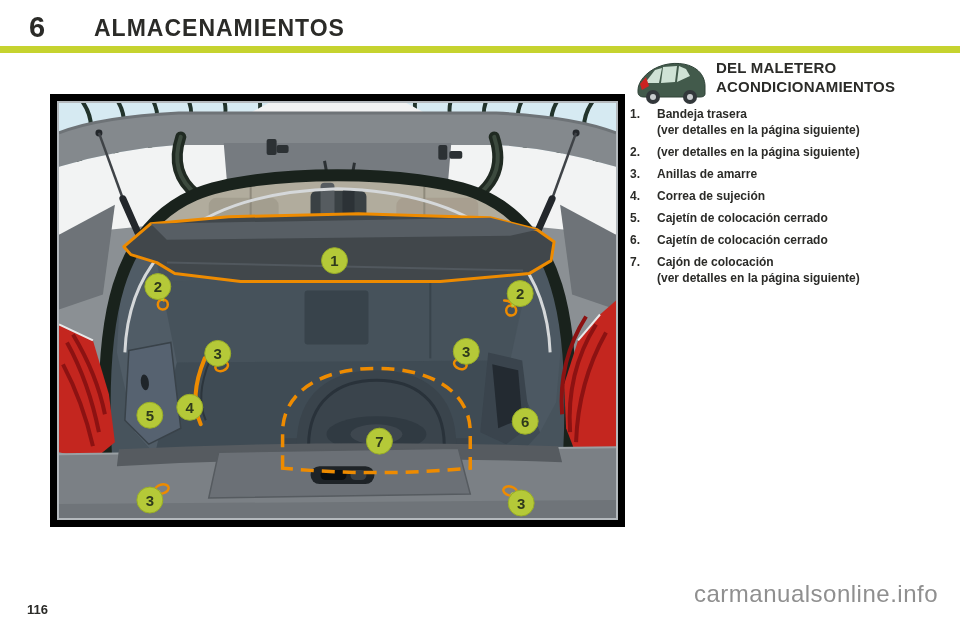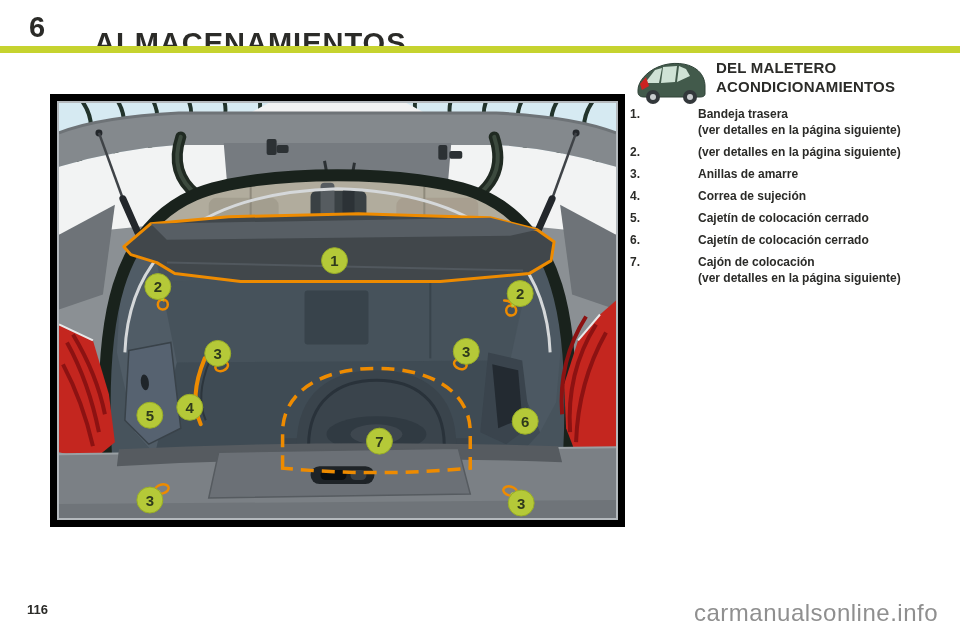--- a/index.html
+++ b/index.html
@@ -1,38 +1,38 @@
 <!DOCTYPE html>
 <html><head>
 <meta charset="utf-8">
 <style>
   * { margin:0; padding:0; box-sizing:border-box; }
   html,body { width:960px; height:640px; background:#ffffff; overflow:hidden;
     font-family:"Liberation Sans", sans-serif; color:#2b2b28; position:relative; }
 
   .chapter-num { position:absolute; left:29px; top:11px; font-size:29px; font-weight:bold; }
-  .chapter-title { position:absolute; left:94px; top:15px; font-size:29px; font-weight:bold; letter-spacing:1px;margin-top:12px; }
+  .chapter-title { position:absolute; left:94px; top:15px; font-size:23px; font-weight:bold; letter-spacing:1px; }
   .accent-bar { position:absolute; left:0; top:46px; width:960px; height:7px; }
 
   .figure-frame { position:absolute; left:50px; top:94px; width:575px; height:433px; background:#000; }
   .figure-inner { position:absolute; left:7px; top:7px; right:7px; bottom:7px;
     border:2px solid #b4b9bd; background:#f2f3f3; }
   .figure-inner svg { width:100%; height:100%; display:block; }
 
   .car-icon-box { position:absolute; left:632px; top:56px; width:78px; height:53px; }
   .section-title { position:absolute; left:716px; top:58px; font-size:15px; font-weight:bold; line-height:19px; letter-spacing:0.2px; }
 
   .legend { position:absolute; left:630px; top:106px; width:326px; }
   .legend-item { display:flex; margin-bottom:6px; }
   .legend-num { width:27px; flex:none; font-size:12px; font-weight:bold; line-height:16px; }
-  .legend-text { flex:1; font-size:12px; font-weight:bold; line-height:16px;margin-left:41px; }
+  .legend-text { flex:1; font-size:12px; font-weight:bold; line-height:16px; }
   .legend-note:empty { display:none; }
 
   .page-num { position:absolute; left:27px; top:602px; font-size:13px; font-weight:bold;text-align:center; }
-  .watermark { position:absolute; right:22px; top:599px; font-size:24px; color:#8f8f8f; letter-spacing:0.5px; }
+  .watermark { position:absolute; right:22px; top:580px; font-size:24px; color:#8f8f8f; letter-spacing:0.5px; }
 
   svg text.callout-n { font-family:"Liberation Sans", sans-serif; font-size:15px; font-weight:bold; fill:#2f3a1c; }
 </style>
 </head>
 <body>
 
 <div class="chapter-num">6</div>
 <div class="chapter-title">ALMACENAMIENTOS</div>
 <div class="accent-bar" style="background:#c6d32f;"></div>
 

